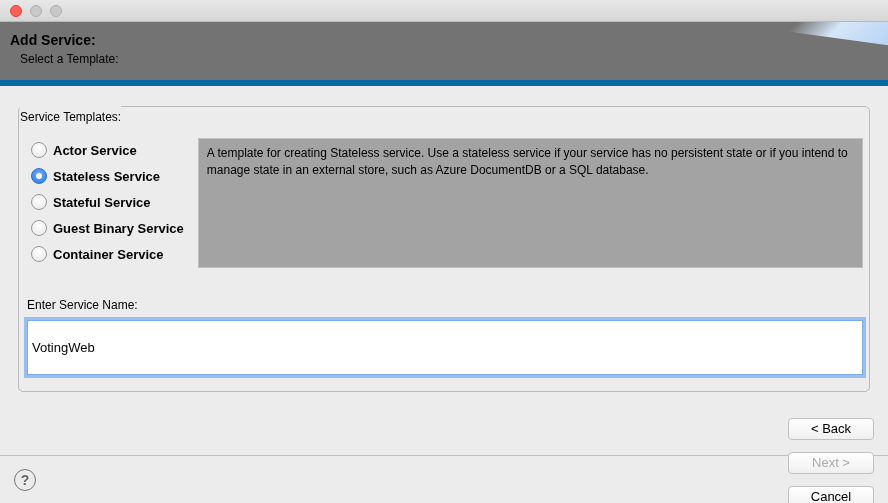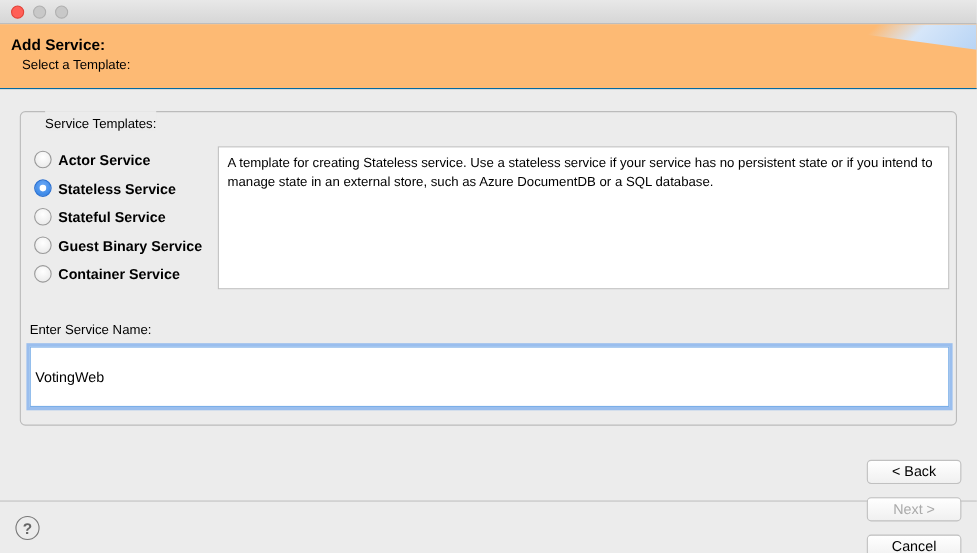--- a/index.html
+++ b/index.html
@@ -28,23 +28,23 @@
     .traffic-light {
       width: 12px;
       height: 12px;
       border-radius: 50%;
     }
     .tl-close { background: #ff5f57; border: 0.5px solid #e24238; }
     .tl-min { background: #c8c8c8; border: 0.5px solid #b0b0b0; }
     .tl-max { background: #c8c8c8; border: 0.5px solid #b0b0b0; }
     
     .header {
-      background: #fdba74;
+      background: #737373;
       padding: 10px 23px 14px 10px;
-      border-bottom: 1px solid #0369a1;
+      border-bottom: 6px solid #0369a1;
       position: relative;
     }
     .header-swoosh {
       position: absolute;
       right: 0;
       top: 0;
       width: 170px;
       height: 100%;
       background: linear-gradient(135deg, transparent 35%, #d6e6f9 55%, #a8cbf3 100%);
       clip-path: polygon(35% 0, 100% 0, 100% 40%, 0% 0%);
@@ -65,21 +65,21 @@
       height: 370px;
     }
     .section-group {
       border: 1px solid #bbb;
       border-radius: 5px;
       background: #ececec;
       padding: 0;
     }
     .section-label {
       font-size: 12px;
-      margin: -1px 0 14px 22px;
+      margin: -1px 0 14px 1px;
       padding-top: 4px;
       background: #ececec;
       display: inline-block;
     }
     .panel-content {
       display: flex;
       gap: 10px;
       padding: 0 6px 8px 8px;
     }
     .template-list {
@@ -114,21 +114,21 @@
     }
     .radio.selected::after {
       content: "";
       width: 6px;
       height: 6px;
       border-radius: 50%;
       background: #fff;
     }
     .description-box {
       flex: 1;
-      background: #ffffff;
+      background: #a3a3a3;
       border: 1px solid #bfbfbf;
       min-height: 130px;
       padding: 6px 8px;
       font-size: 12px;
       line-height: 1.4;
     }
     .name-row {
       display: flex;
       gap: 8px;
       padding: 22px 6px 16px 8px;

